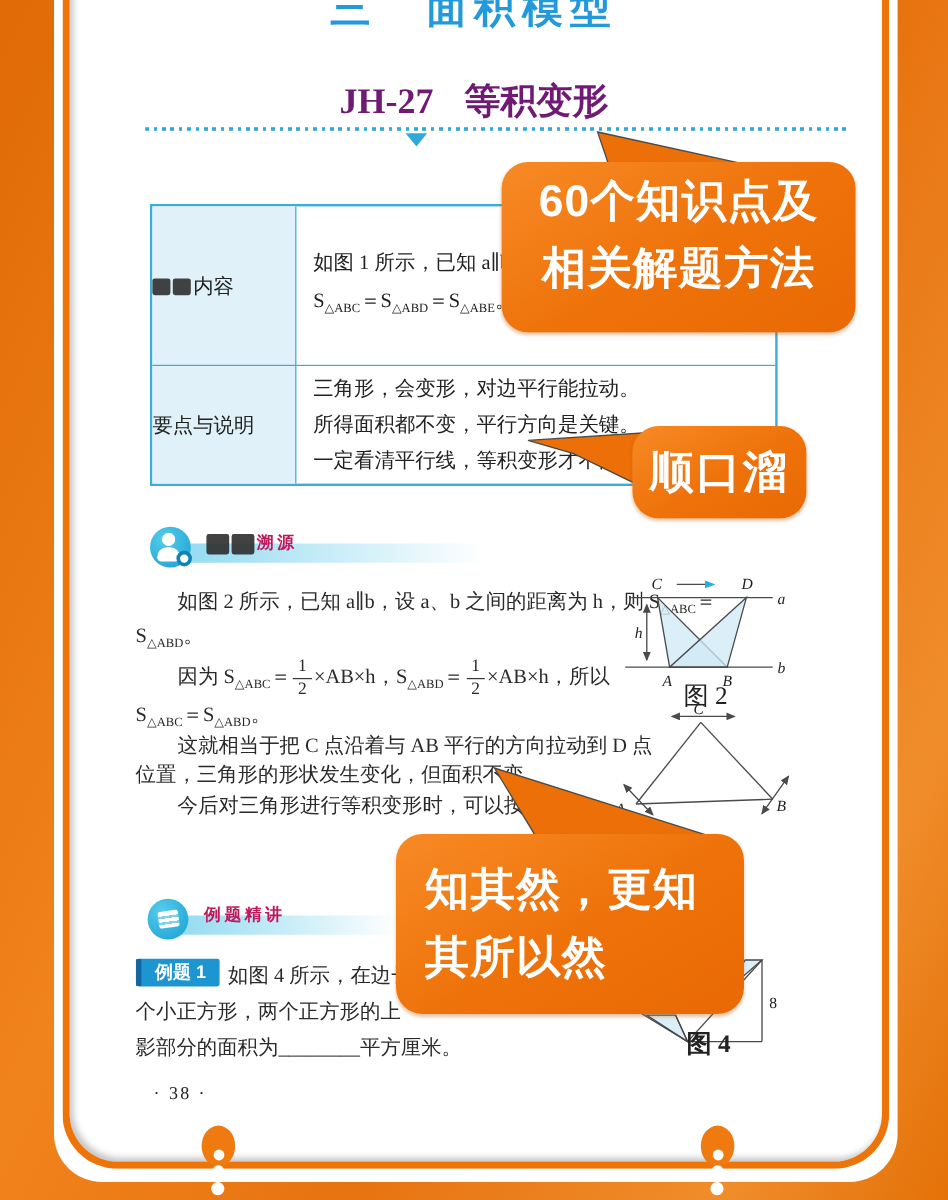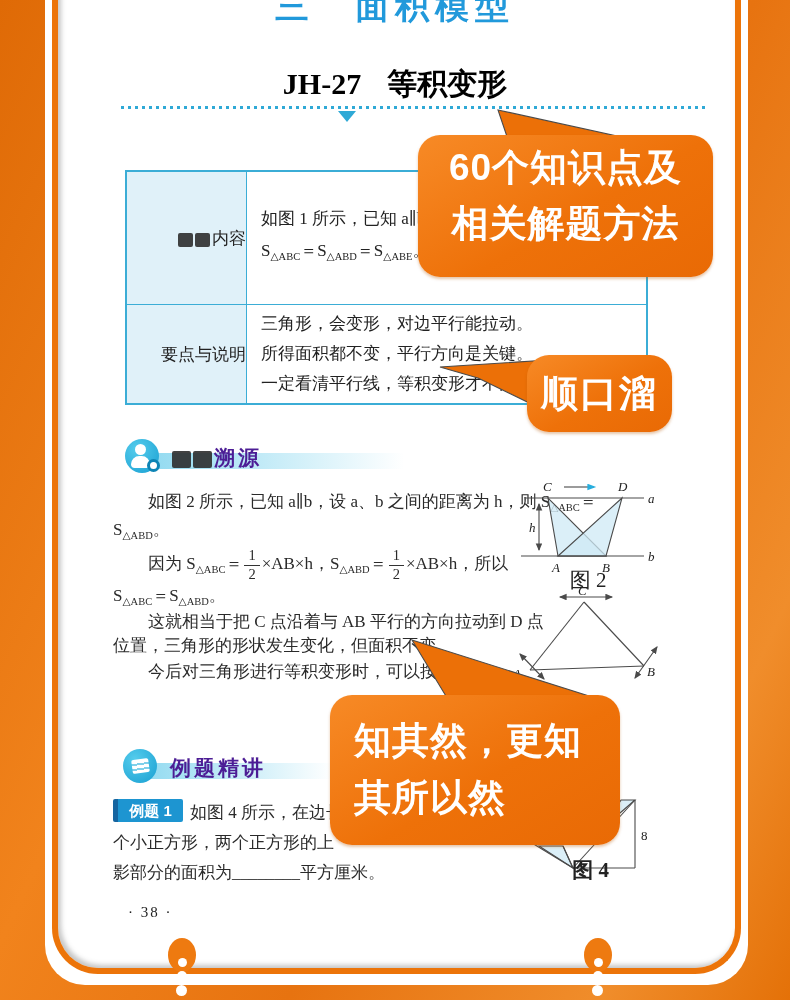--- a/index.html
+++ b/index.html
@@ -7,39 +7,39 @@
   .canvas { position:relative; width:790px; height:1000px; overflow:hidden; background:#fff; margin:0 auto; }
 
   
   .frame-bg { position:absolute; inset:0; background:linear-gradient(115deg,#df6a06 0%,#f1831c 35%,#e77310 60%,#f08d2b 85%,#e47108 100%); }
   .mat { position:absolute; left:45px; right:42px; top:-60px; bottom:15px; background:#fff; border-radius:0 0 40px 40px; }
   .thin-frame { position:absolute; left:52px; right:49px; top:-60px; bottom:26px; border:6px solid #ec7409; border-top:none; border-radius:0 0 46px 46px; box-shadow:inset 3px -3px 5px rgba(90,90,90,.35); }
 
   
   .abs { position:absolute; }
   .chapter { left:0; width:100%; top:-16px; text-align:center; font-size:34px; font-weight:bold; color:#2199db; letter-spacing:6px; }
-  .jh { left:0; width:100%; top:64px; text-align:center; font-size:30px; font-weight:bold; color:#000000; }
+  .jh { left:0; width:100%; top:64px; text-align:center; font-size:30px; font-weight:bold; color:#701a75; }
   .jh .code { font-family:"Liberation Serif","DejaVu Serif",serif; margin-right:26px; }
   .dotline { left:121px; top:106px; width:585px; height:3px; background:repeating-linear-gradient(90deg,#2fa9d6 0 3px,transparent 3px 7px); }
   .tri-down { left:338px; top:111px; width:0; height:0; border-left:9px solid transparent; border-right:9px solid transparent; border-top:11px solid #2fa9d6; }
 
   
   .tbl { left:125px; top:170px; width:523px; height:235px; border:2px solid #3badd6; display:grid; grid-template-columns:120px 1fr; grid-template-rows:133px 98px; background:#fff; }
   .cell { border-bottom:1.5px solid #3badd6; }
   .cell.last { border-bottom:none; }
-  .cell-label { background:#e0f1f9; border-right:1.5px solid #3badd6; display:flex; align-items:center; justify-content:flex-end; font-family:Liberation Serif, serif; font-size:17px; color:#222; }
+  .cell-label { background:#e0f1f9; border-right:1.5px solid #3badd6; display:flex; align-items:center; justify-content:flex-start; font-family:Liberation Mono, monospace; font-size:17px; color:#222; }
   .cell-body { padding:10px 14px; font-family:"Liberation Serif","DejaVu Serif",serif; font-size:17px; color:#222; line-height:32px; display:flex; flex-direction:column; justify-content:center; }
   sub { font-size:10.5px; vertical-align:-4px; }
 
   .censor { display:inline-block; width:15px; height:14px; background:#2e2e2e; border-radius:2px; margin-right:2px; opacity:.9; vertical-align:middle; }
   .censor.big { width:19px; height:17px; }
 
   
   .swoosh { height:16px; border-radius:8px; background:linear-gradient(90deg,#8ed9f0 0%,rgba(234,247,252,0) 95%); }
-  .sec-title { font-size:21px; font-weight:bold; color:#4c1d95; letter-spacing:3px; }
+  .sec-title { font-size:14px; font-weight:bold; color:#be185d; letter-spacing:3px; }
   .cicon { width:34px; height:34px; border-radius:50%; background:radial-gradient(circle at 35% 30%,#55ccec,#189fd2); }
   .cicon .head { position:absolute; left:10px; top:5px; width:11px; height:11px; border-radius:50%; background:#fff; }
   .cicon .bodyp { position:absolute; left:6px; top:17px; width:19px; height:12px; border-radius:9px 9px 4px 4px; background:#fff; }
   .cicon .badge { position:absolute; right:-1px; bottom:1px; width:13px; height:13px; border-radius:50%; background:#fff; border:3px solid #0d84b5; }
   .cicon .doc { position:absolute; left:9px; top:10px; width:17px; height:14px; border-radius:2px; transform:rotate(-8deg); background:linear-gradient(180deg,#fff 0 4px,#7fd0ea 4px 6px,#fff 6px 9px,#7fd0ea 9px 11px,#fff 11px); }
 
   .pl { position:absolute; font-family:"Liberation Serif","DejaVu Serif",serif; font-size:17px; color:#2a2a2a; white-space:nowrap; }
   .frac { display:inline-block; text-align:center; vertical-align:middle; font-size:14.5px; line-height:1.1; margin:0 2px; }
   .frac .fnum { display:block; border-bottom:1.2px solid #333; padding:0 4px 1px; }
   .frac .fden { display:block; padding-top:1px; }

